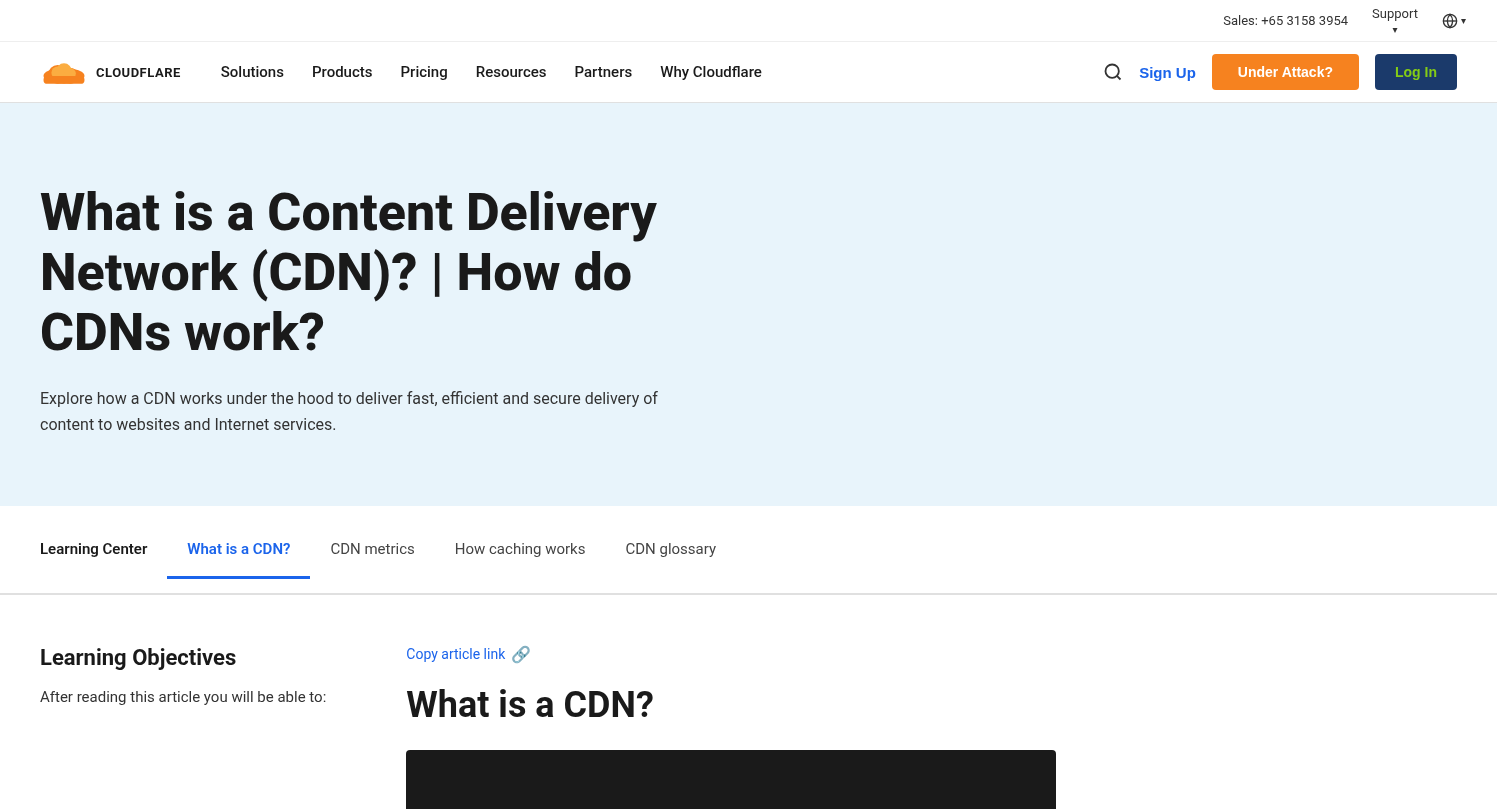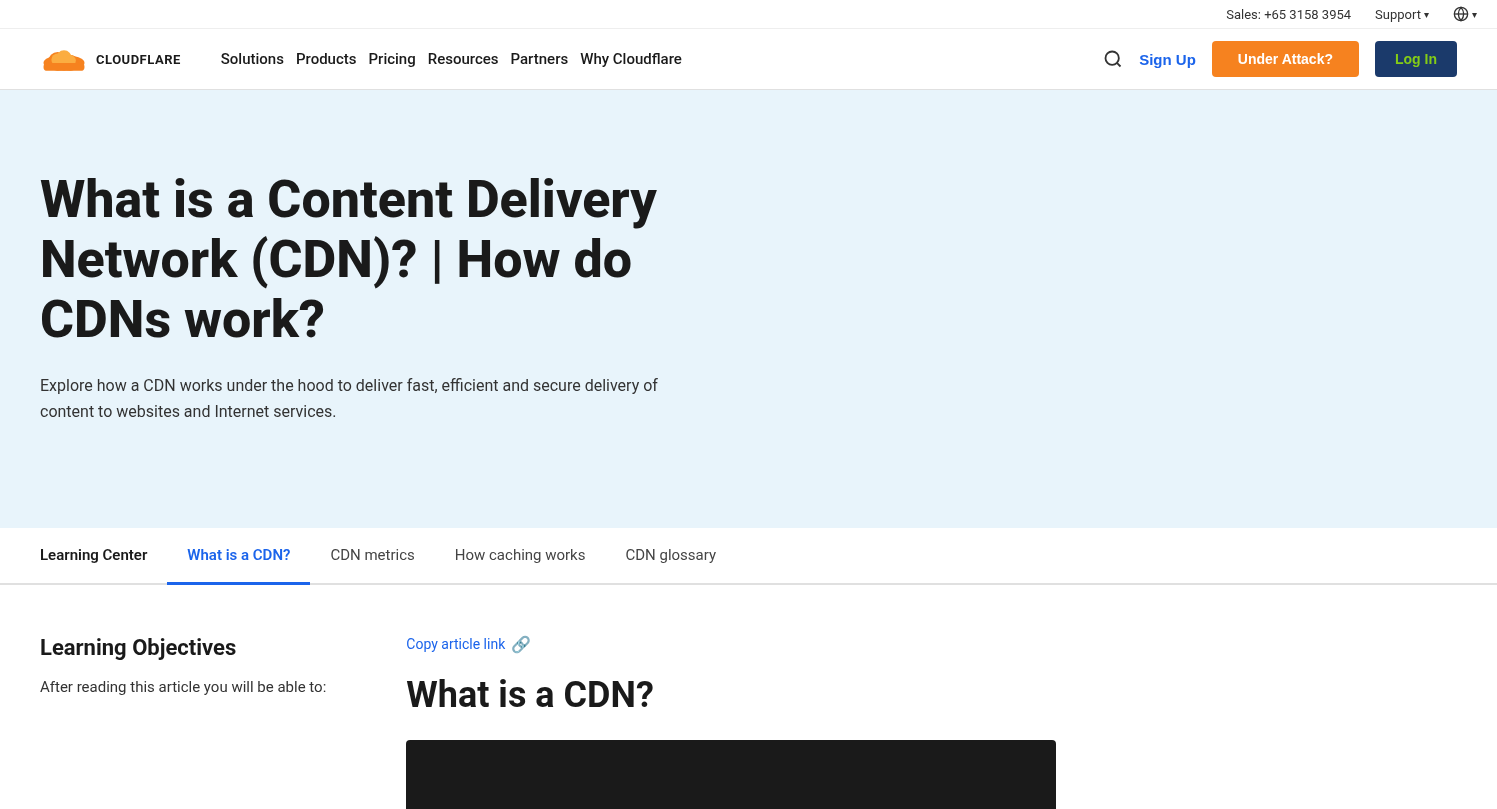--- a/index.html
+++ b/index.html
@@ -3,28 +3,28 @@
   <meta charset="utf-8">
   <style>
     * { margin: 0; padding: 0; box-sizing: border-box; }
     body { font-family: -apple-system, BlinkMacSystemFont, 'Segoe UI', Roboto, sans-serif; color: #1a1a1a; background: #fff; }
 
     
     .top-bar {
       display: flex;
       justify-content: flex-end;
       align-items: center;
-      padding: 6px 20px;
+      padding: 6px 31px;
       font-size: 13px;
       color: #333;
       border-bottom: 1px solid #eee;
       gap: 24px;
     }
     .top-bar-sales { color: #333; }
-    .top-bar-support { color: #333; cursor: pointer; display: flex; align-items: center; gap: 3px; }
+    .top-bar-support { color: #333; cursor: pointer; display: flex; align-items: center; gap: 3px; flex-direction: column; }
     .top-bar-globe { color: #333; cursor: pointer; display: flex; align-items: center; gap: 3px; }
     .chevron { font-size: 10px; }
 
     
     .header {
       display: flex;
       align-items: center;
       padding: 12px 40px;
       border-bottom: 1px solid #e0e0e0;
       background: #fff;
@@ -45,21 +45,21 @@
     .logo-text {
       font-size: 13px;
       font-weight: 700;
       color: #1a1a1a;
       letter-spacing: 0.5px;
       text-transform: uppercase;
     }
     .nav-links {
       display: flex;
       align-items: center;
-      gap: 12px;
+      gap: 28px;
       flex: 1;
     }
     .nav-link {
       font-size: 15px;
       color: #1a1a1a;
       text-decoration: none;
       cursor: pointer;
       font-weight: 500;
     }
     .header-right {
@@ -102,21 +102,21 @@
       padding: 10px 20px;
       border-radius: 4px;
       font-size: 14px;
       font-weight: 600;
       cursor: pointer;
     }
 
     
     .hero {
       background: #e8f4fb;
-      padding: 80px 40px 103px 40px;
+      padding: 80px 40px 68px 40px;
     }
     .hero-inner {
       max-width: 900px;
     }
     .hero-title {
       font-size: 52px;
       font-weight: 800;
       line-height: 1.15;
       color: #1a1a1a;
       margin-bottom: 24px;
@@ -126,21 +126,21 @@
       font-size: 16px;
       color: #333;
       line-height: 1.6;
       max-width: 640px;
     }
 
     
     .tabs-bar {
       display: flex;
       align-items: flex-end;
-      padding: 0 40px;
+      padding: 16px 40px;
       border-bottom: 2px solid #e0e0e0;
       background: #fff;
       gap: 0;
     }
     .tab-item {
       padding: 18px 20px;
       font-size: 15px;
       color: #444;
       cursor: pointer;
       border-bottom: 3px solid transparent;

